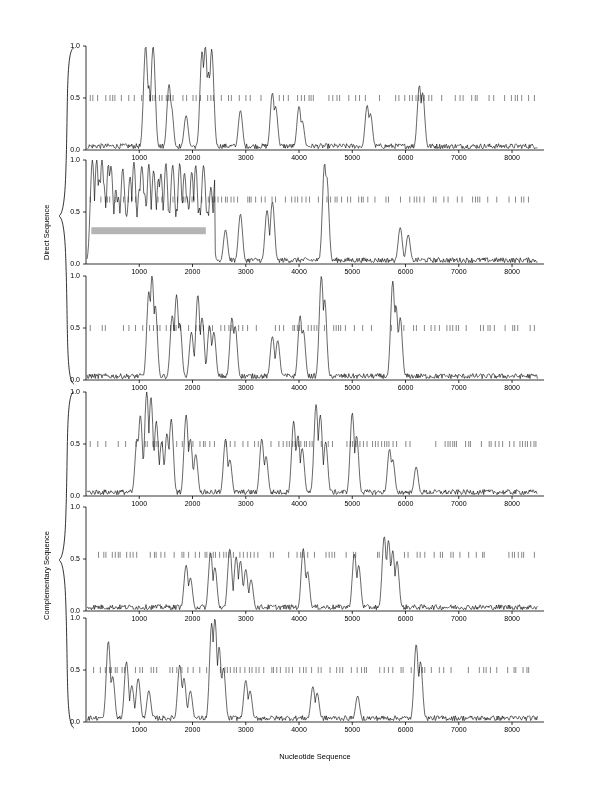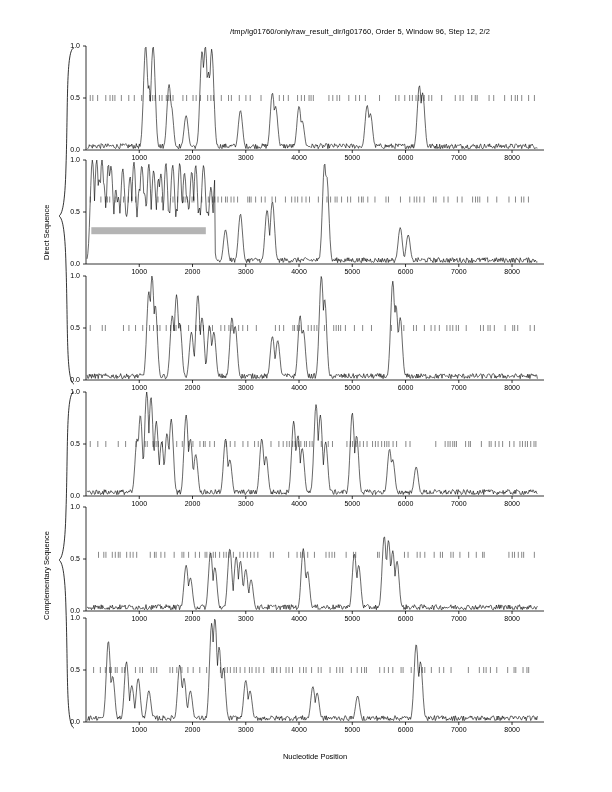--- a/index.html
+++ b/index.html
@@ -74,33 +74,32 @@
     position: absolute;
     left: 0; top: 0;
     overflow: visible;
   }
 </style>
 </head>
 <body>
 
 <div id="page">
 
-  <div class="title">/tmp/lg01760/only/raw_result_dir/lg01760, Order 5, Window 96, Step 12, 2/2</div>
 
   <svg class="brace" style="left:58px; top:46px; width:18px; height:340px;">
     <path d="M16 2 C8 2, 10 60, 8 120 C7 160, 4 168, 1 170 C4 172, 7 180, 8 220 C10 280, 8 336, 16 338" fill="none" stroke="#000" stroke-width="0.8"></path>
   </svg>
   <div class="ygroup-label" style="left:42px; top:260px;">Direct Sequence</div>
 
   <svg class="brace" style="left:58px; top:390px; width:18px; height:340px;">
     <path d="M16 2 C8 2, 10 60, 8 120 C7 160, 4 168, 1 170 C4 172, 7 180, 8 220 C10 280, 8 336, 16 338" fill="none" stroke="#000" stroke-width="0.8"></path>
   </svg>
   <div class="ygroup-label" style="left:42px; top:620px;">Complementary Sequence</div>
 
-  <div class="xaxis-title">Nucleotide Position</div>
+  <div class="xaxis-title">Nucleotide Sequence</div>
 
   <div id="panels">
       <div class="panel" style="top: 46px;">
         <svg class="curve" width="468" height="118">
           <line x1="0" y1="104" x2="458" y2="104" stroke="#000" stroke-width="0.8"></line>
           <line x1="0" y1="0" x2="0" y2="104" stroke="#000" stroke-width="0.8"></line>
           <line x1="53.25581395348837" y1="104" x2="53.25581395348837" y2="107" stroke="#000" stroke-width="0.8"></line>
           <line x1="106.51162790697674" y1="104" x2="106.51162790697674" y2="107" stroke="#000" stroke-width="0.8"></line>
           <line x1="159.7674418604651" y1="104" x2="159.7674418604651" y2="107" stroke="#000" stroke-width="0.8"></line>
           <line x1="213.02325581395348" y1="104" x2="213.02325581395348" y2="107" stroke="#000" stroke-width="0.8"></line>

